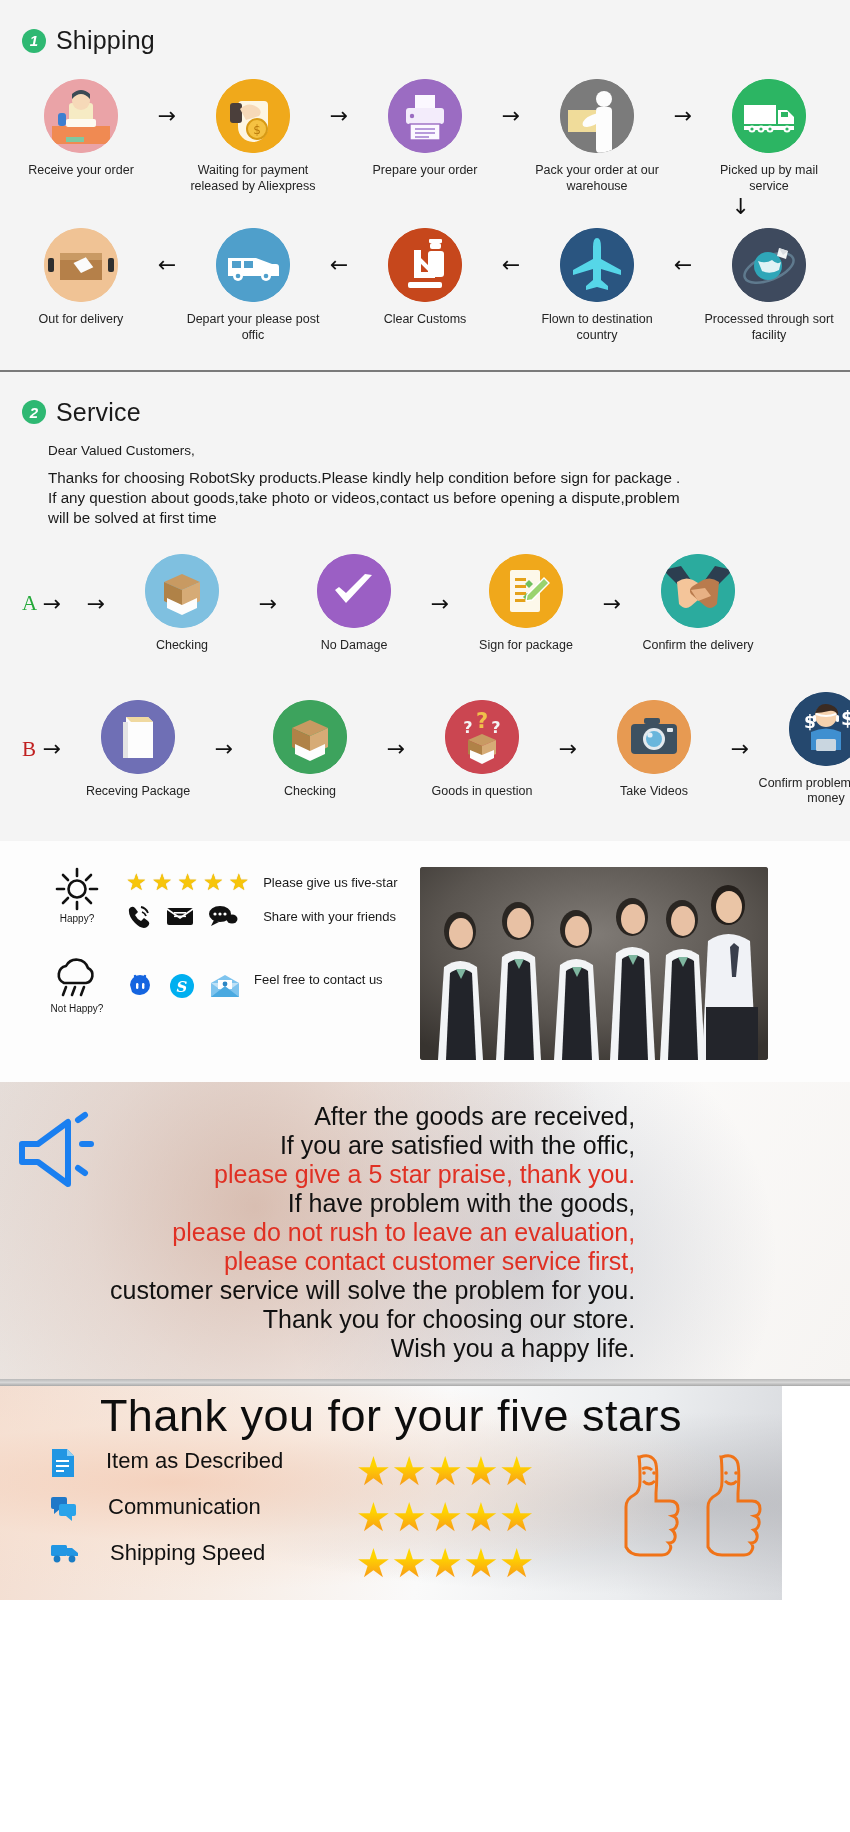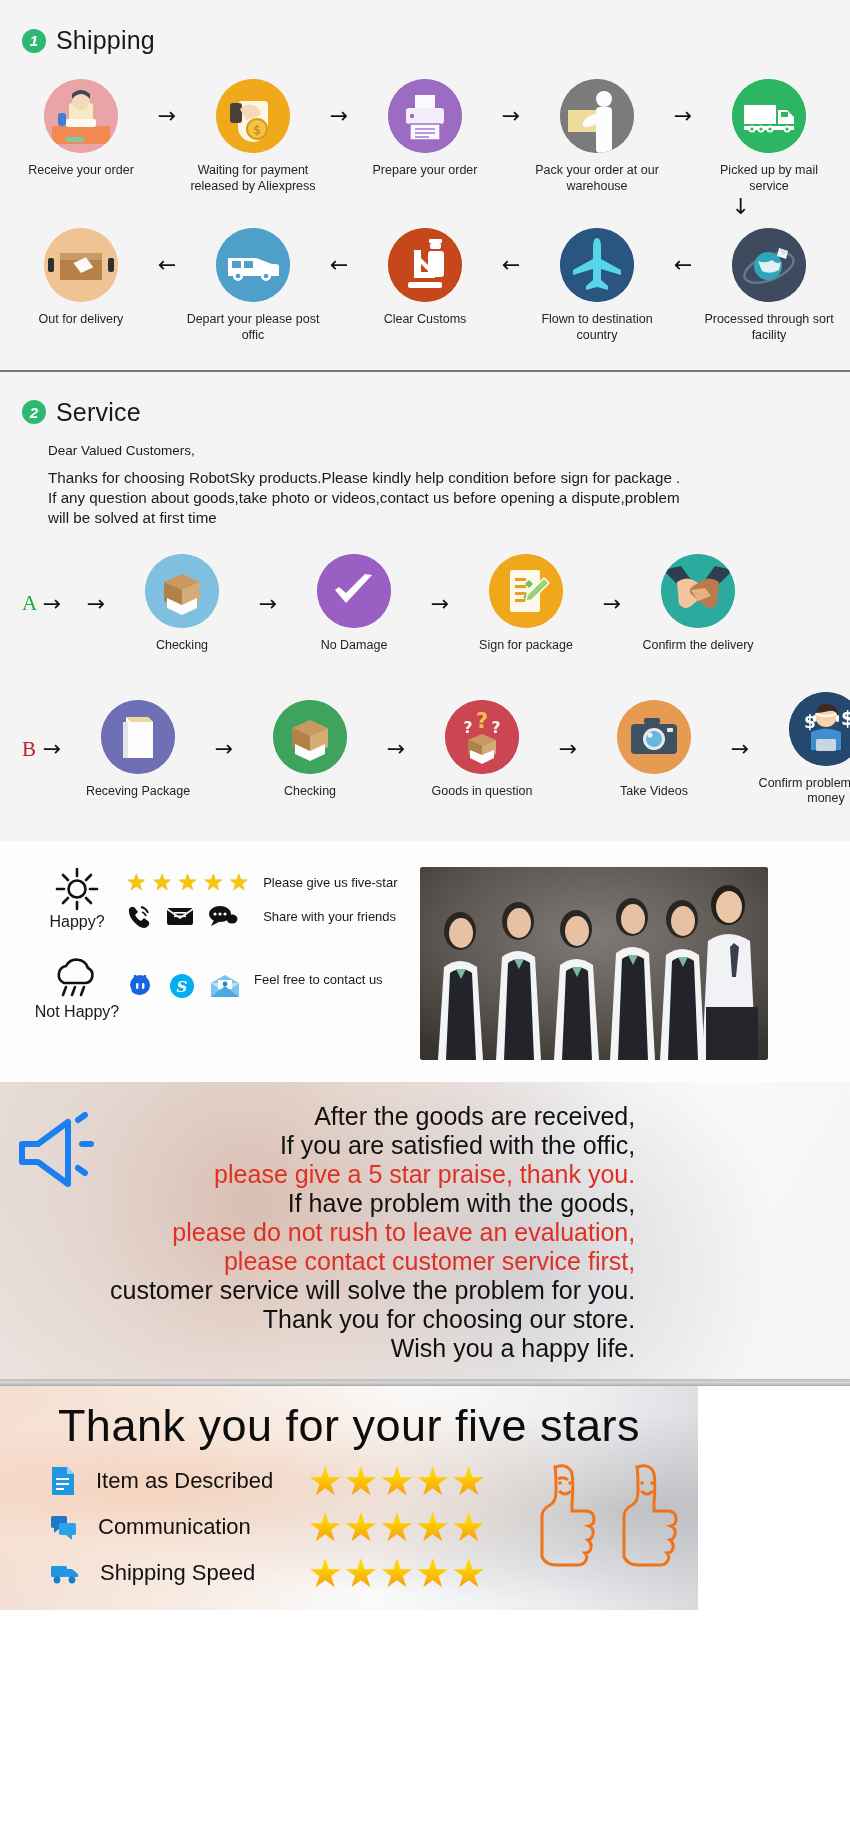--- a/index.html
+++ b/index.html
@@ -104,21 +104,21 @@
     display: flex;
     padding: 24px 0 22px 0;
     background: #fdfdfd;
   }
   .happy-left { width: 420px; padding-left: 34px; }
   .happy-row { display: flex; align-items: flex-start; margin-bottom: 6px; }
   .mood {
     width: 86px;
     display: flex; flex-direction: column; align-items: center;
   }
-  .mood-lbl { font-size: 16px; color: #1a1a1a; margin-top: 2px; }
+  .mood-lbl { font-size: 10px; color: #1a1a1a; margin-top: 2px; }
   .icon-col { padding-left: 6px; }
   .stars-row { display: flex; gap: 5px; align-items: center; height: 34px; }
   .star-sm { font-size: 23px; color: #f7c50a; line-height: 1;
              font-family: "DejaVu Sans", sans-serif;
              text-shadow: 0 0 1px #d39b00; }
   .contacts-row { display: flex; gap: 14px; align-items: center; height: 34px; }
   .msg-text { font-size: 13px; color: #1a1a1a; padding-left: 14px;
               display: flex; align-items: center; height: 34px; }
   .team-photo {
     width: 348px; height: 193px;
@@ -148,42 +148,42 @@
   .mega-lines { padding-top: 2px; text-align: right; }
   .mega-line { font-size: 25px; line-height: 1.16; color: #111111; white-space: nowrap; }
   .mega-line.red { color: #e03023; }
 
   .gray-bar { width: 850px; height: 7px;
               background: linear-gradient(#b9b9b9,#d6d6d6 50%,#a9a9a9); }
 
   
   .thanks {
     position: relative;
-    width: 698px;
-    padding: 12px 0 14px 0;
+    width: 782px;
+    padding: 2px 0 14px 0;
     overflow: hidden;
   }
   .thanks-bg {
     position: absolute; inset: 0;
     background:
       radial-gradient(ellipse at 22% 45%, rgba(244,206,184,.85) 0%, rgba(248,226,211,.5) 35%, rgba(255,255,255,0) 65%),
       radial-gradient(ellipse at 88% 55%, rgba(150,150,155,.45) 0%, rgba(255,255,255,0) 55%),
       linear-gradient(100deg,#f3ddd0 0%,#f7ece4 30%,#fafafa 55%,#eceef0 80%,#d8dade 100%);
   }
   .thanks-title {
     position: relative;
     text-align: center;
     font-size: 45px;
     color: #0d0d0d;
     letter-spacing: .5px;
     padding: 2px 0 6px 0;
   }
   .thanks-inner { position: relative; display: flex; align-items: center; padding-left: 50px; }
   .rate-list { width: 310px; }
-  .rate-row { display: flex; align-items: center; height: 46px; gap: 20px; }
+  .rate-row { display: flex; align-items: flex-start; height: 46px; gap: 30px; }
   .rate-lbl { font-size: 22px; color: #111; }
   .big-stars { width: 230px; }
   .big-star-row { display: flex; gap: 0px; height: 46px; align-items: center; }
   .star-big { font-size: 40px; line-height: 1;
               font-family: "DejaVu Sans", sans-serif;
               background: linear-gradient(#ffd400 35%, #f78b1e 100%);
               -webkit-background-clip: text; background-clip: text;
               color: transparent; }
   .thumbs { padding-left: 42px; display: flex; gap: 6px; }
 </style>

